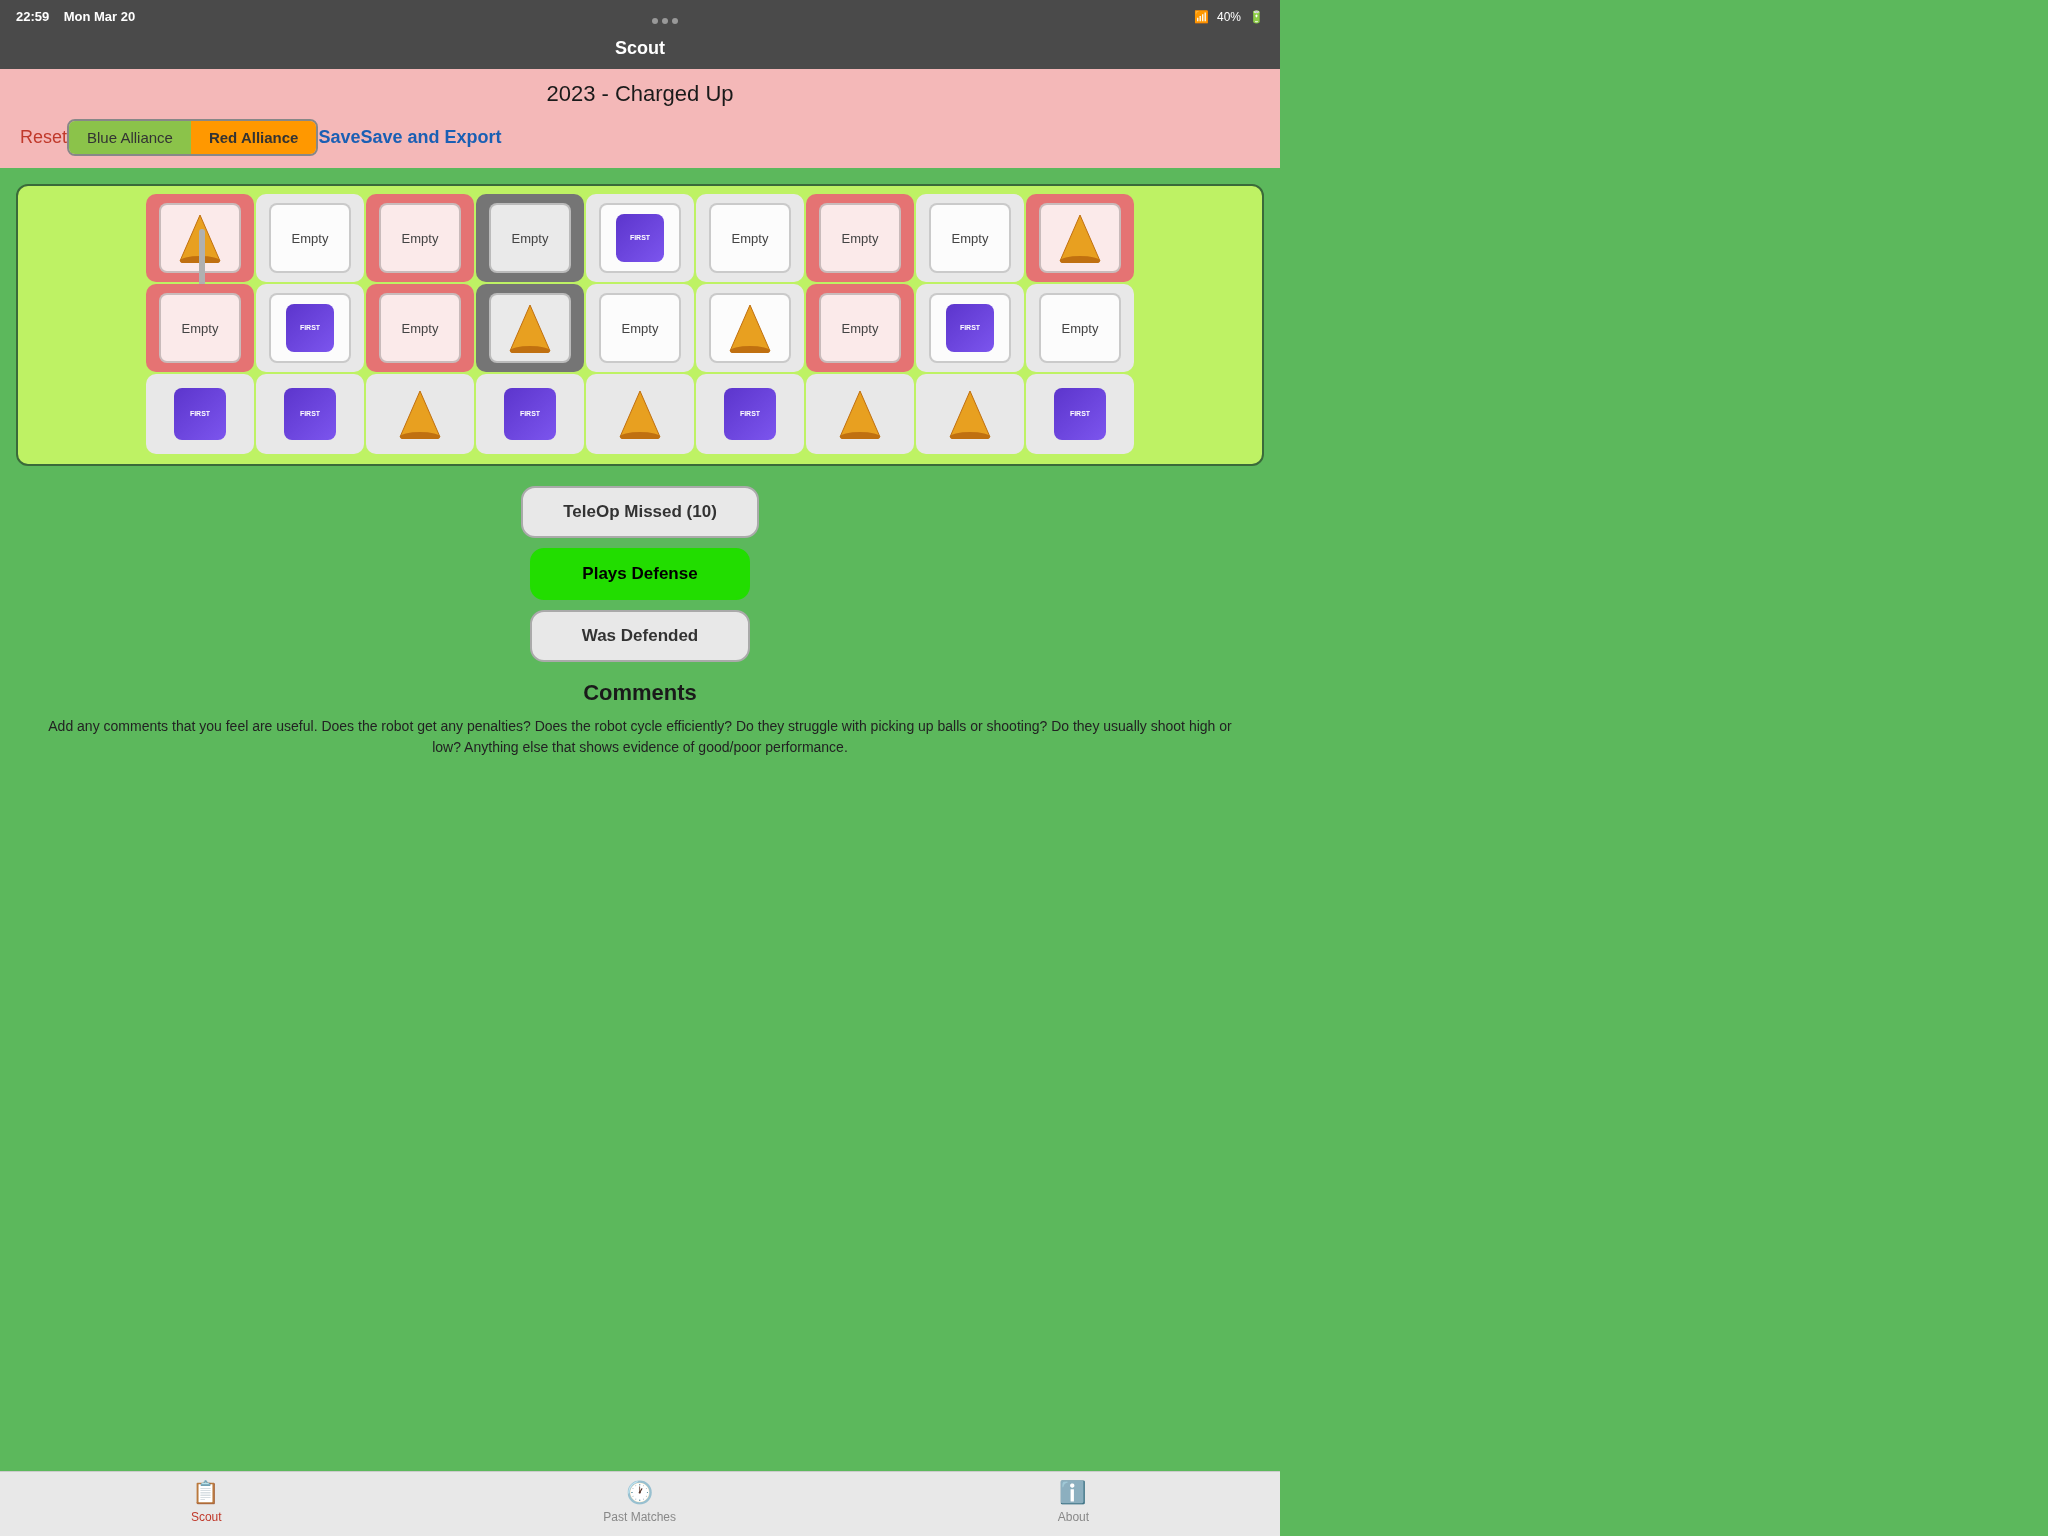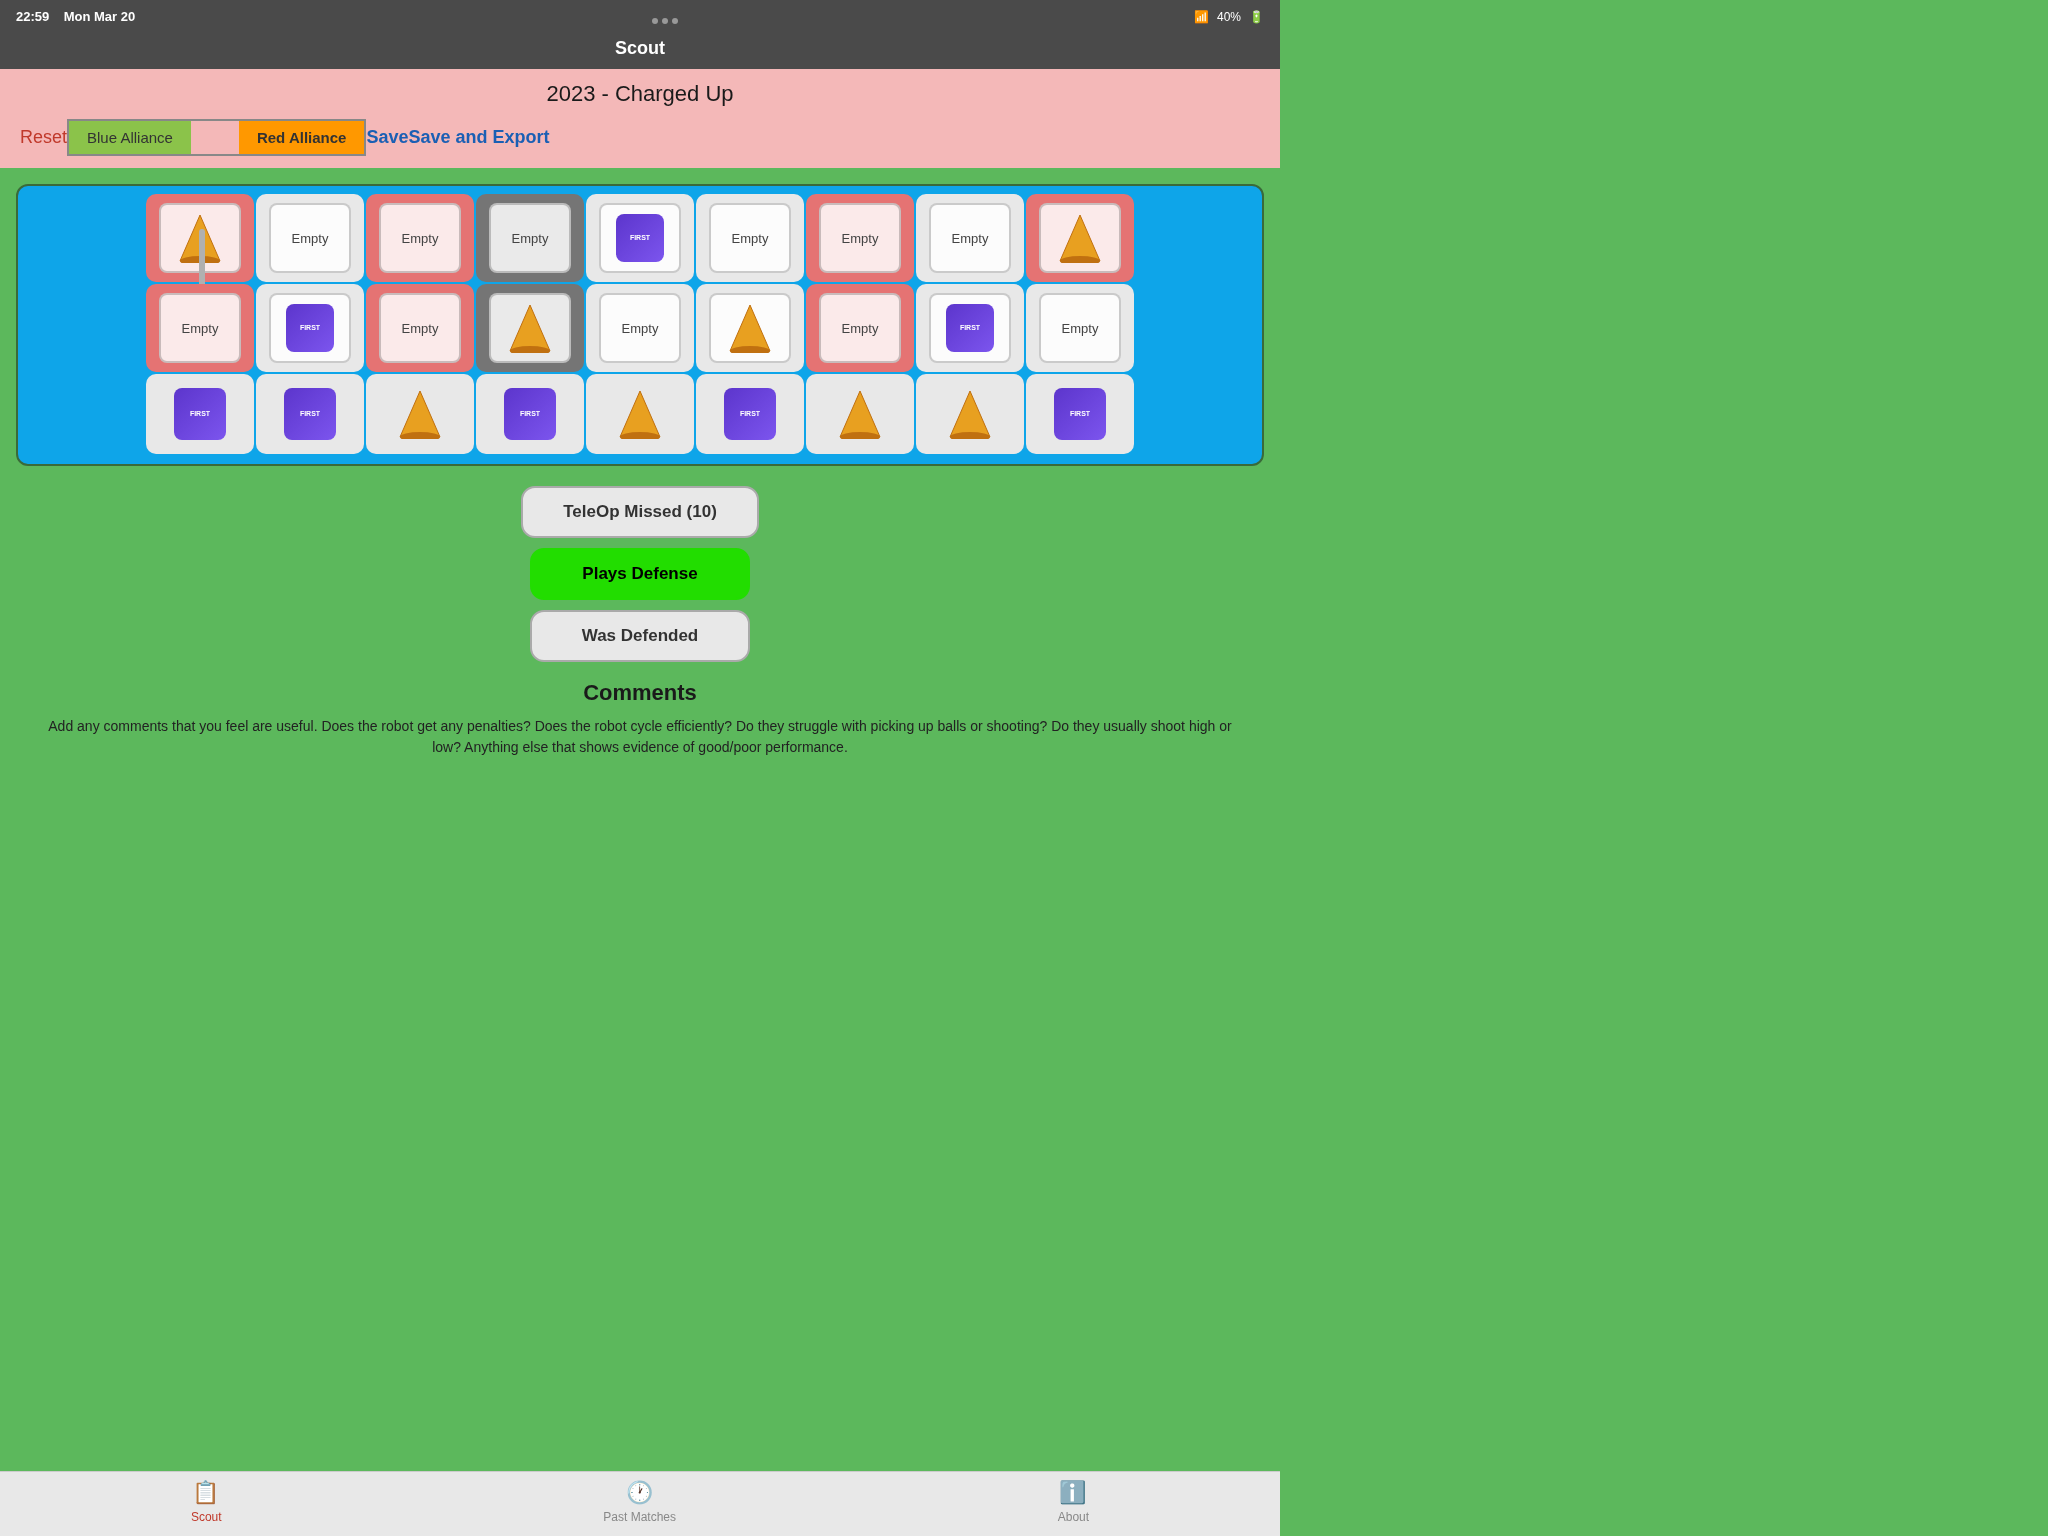--- a/index.html
+++ b/index.html
@@ -57,24 +57,23 @@
     .reset-btn {
       color: #c0392b;
       font-size: 18px;
       font-weight: 500;
       background: none;
       border: none;
       cursor: pointer;
     }
     .alliance-toggle {
       display: flex;
-      border-radius: 0;
+      border-radius: 8px;
       overflow: hidden;
       border: 2px solid #888;
-      gap: 48px;
     }
     .alliance-btn {
       padding: 8px 18px;
       font-size: 15px;
       border: none;
       cursor: pointer;
       font-weight: 500;
     }
     .alliance-btn.blue {
       background: #8BC34A;
@@ -111,21 +110,21 @@
     .section-title {
       text-align: center;
       font-size: 32px;
       font-weight: 800;
       color: #1a1a1a;
       margin-bottom: 14px;
     }
 
     
     .grid-container {
-      background: #0ea5e9;
+      background: #bef264;
       border-radius: 12px;
       padding: 8px;
       border: 2px solid #3a6a3a;
       margin-bottom: 20px;
     }
 
     .grid-row {
       display: flex;
       gap: 2px;
       margin-bottom: 2px;

